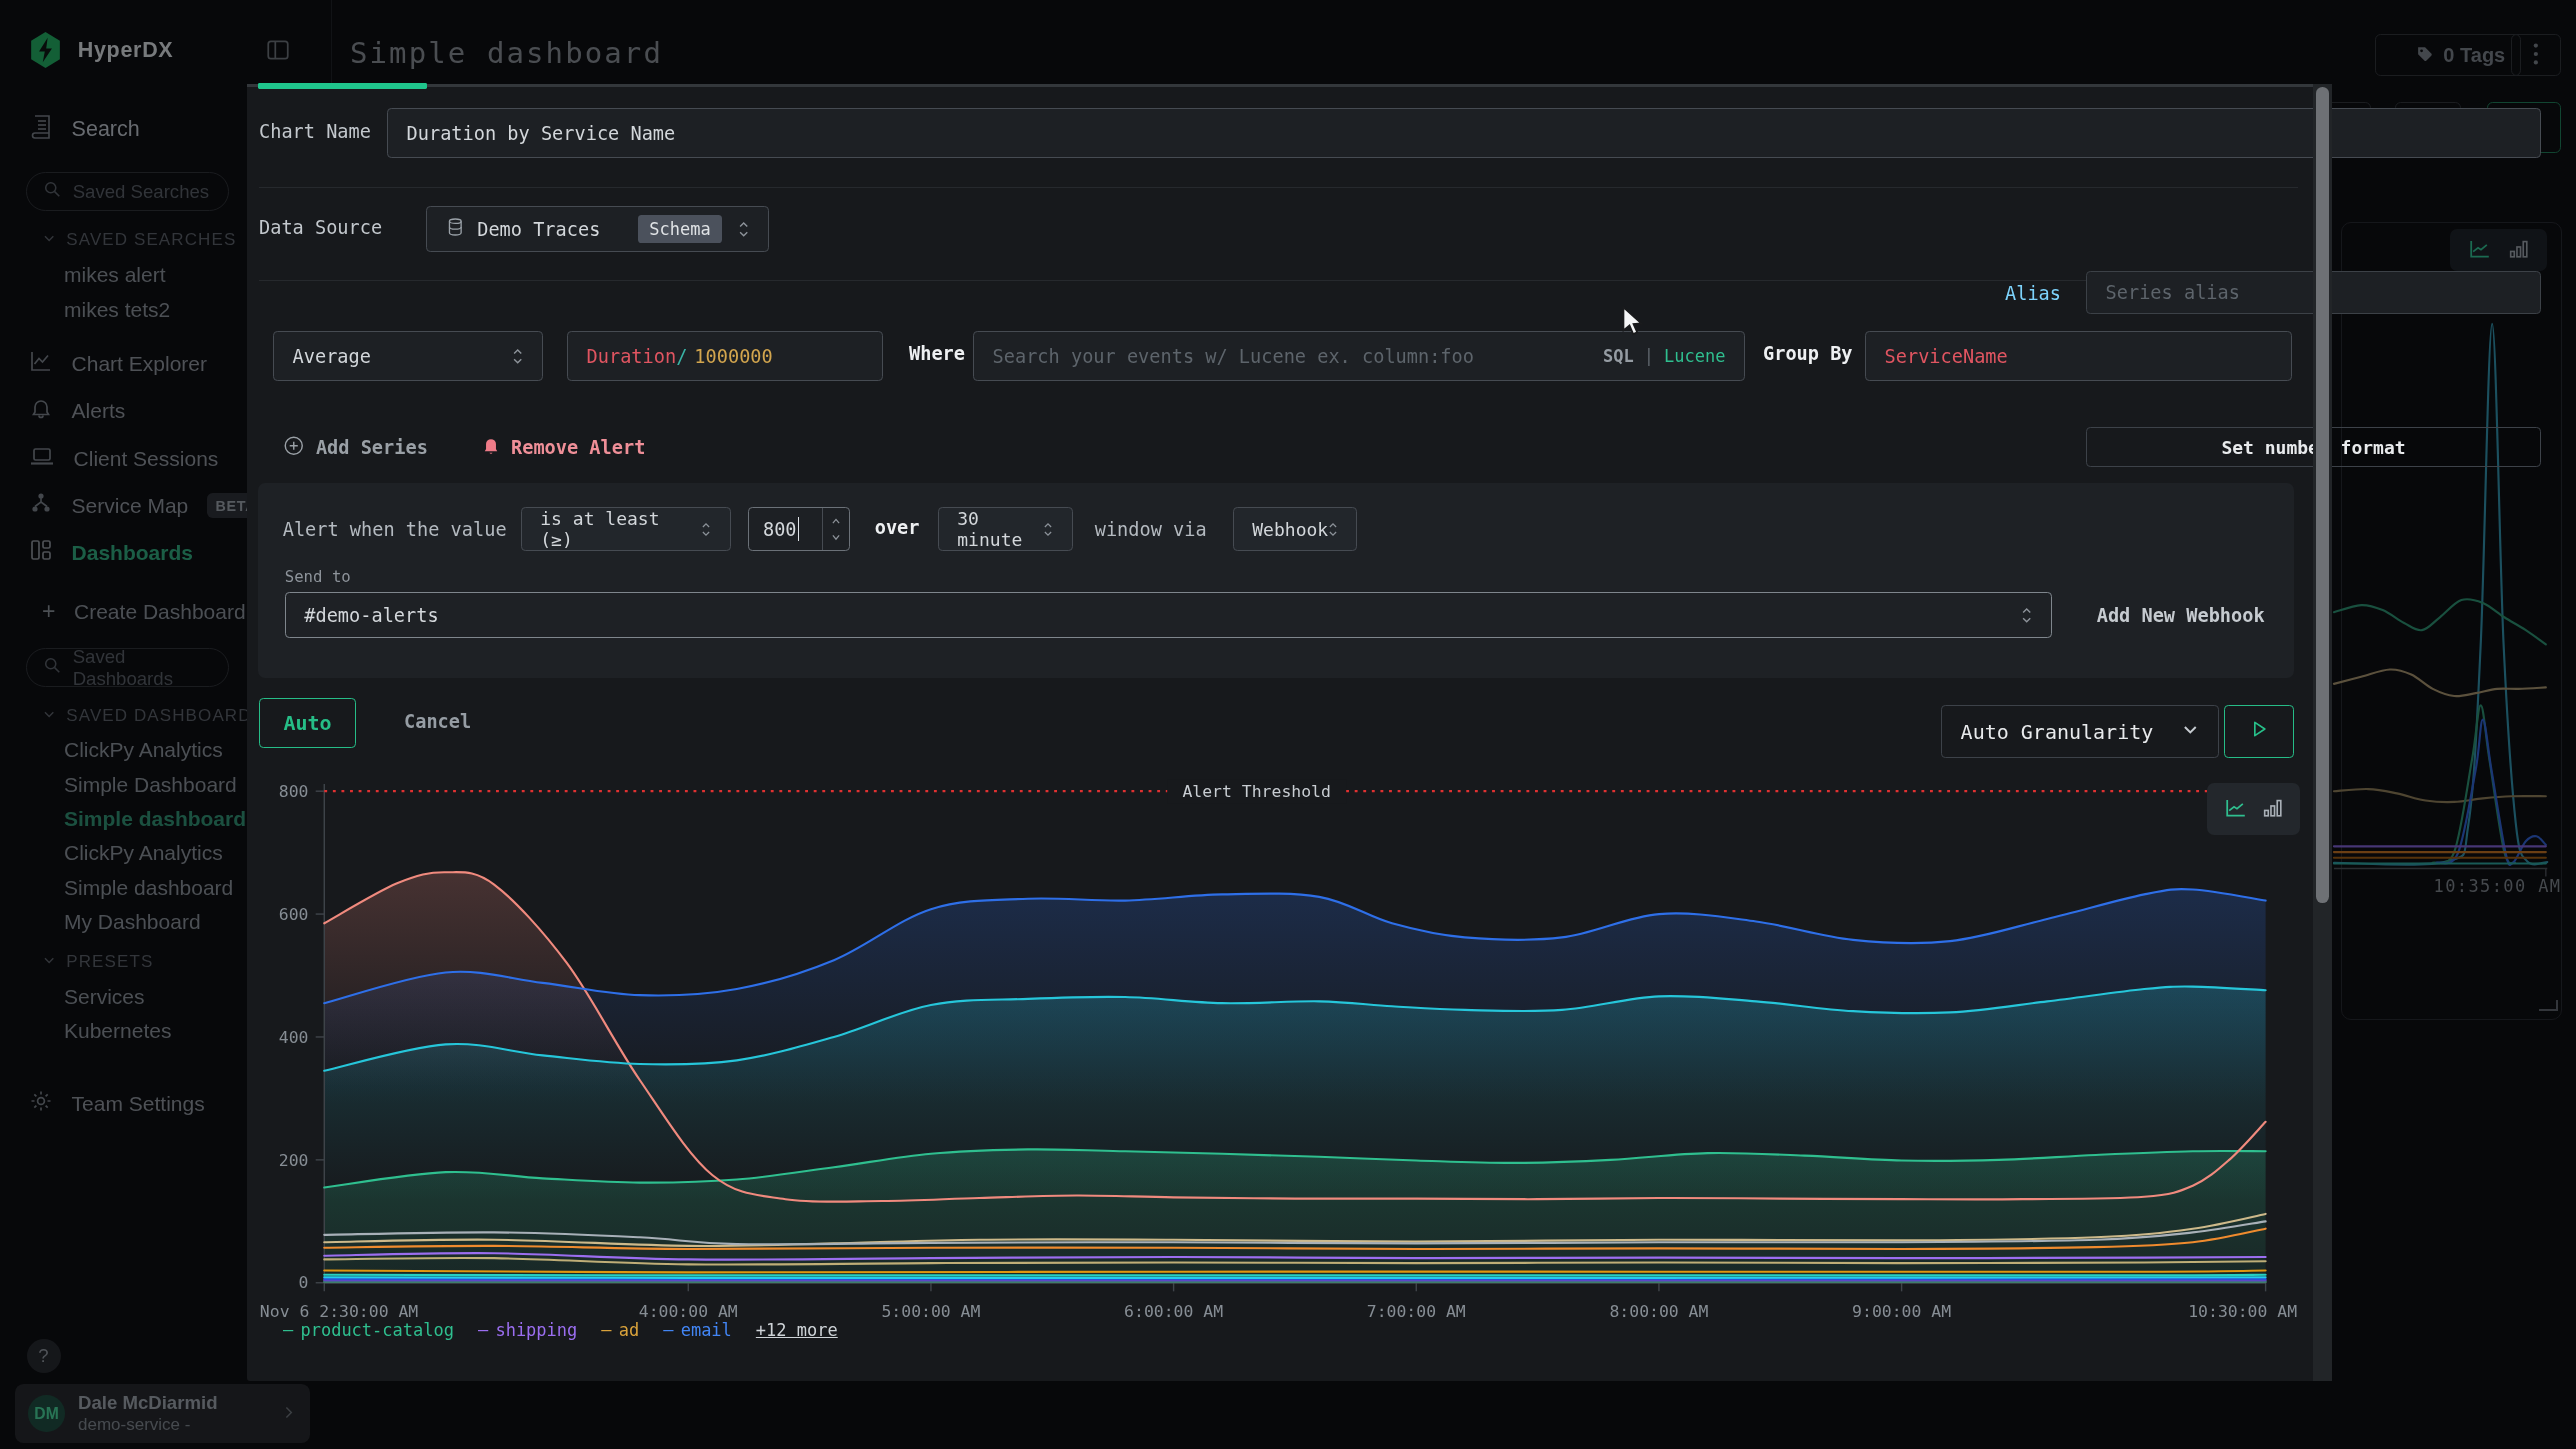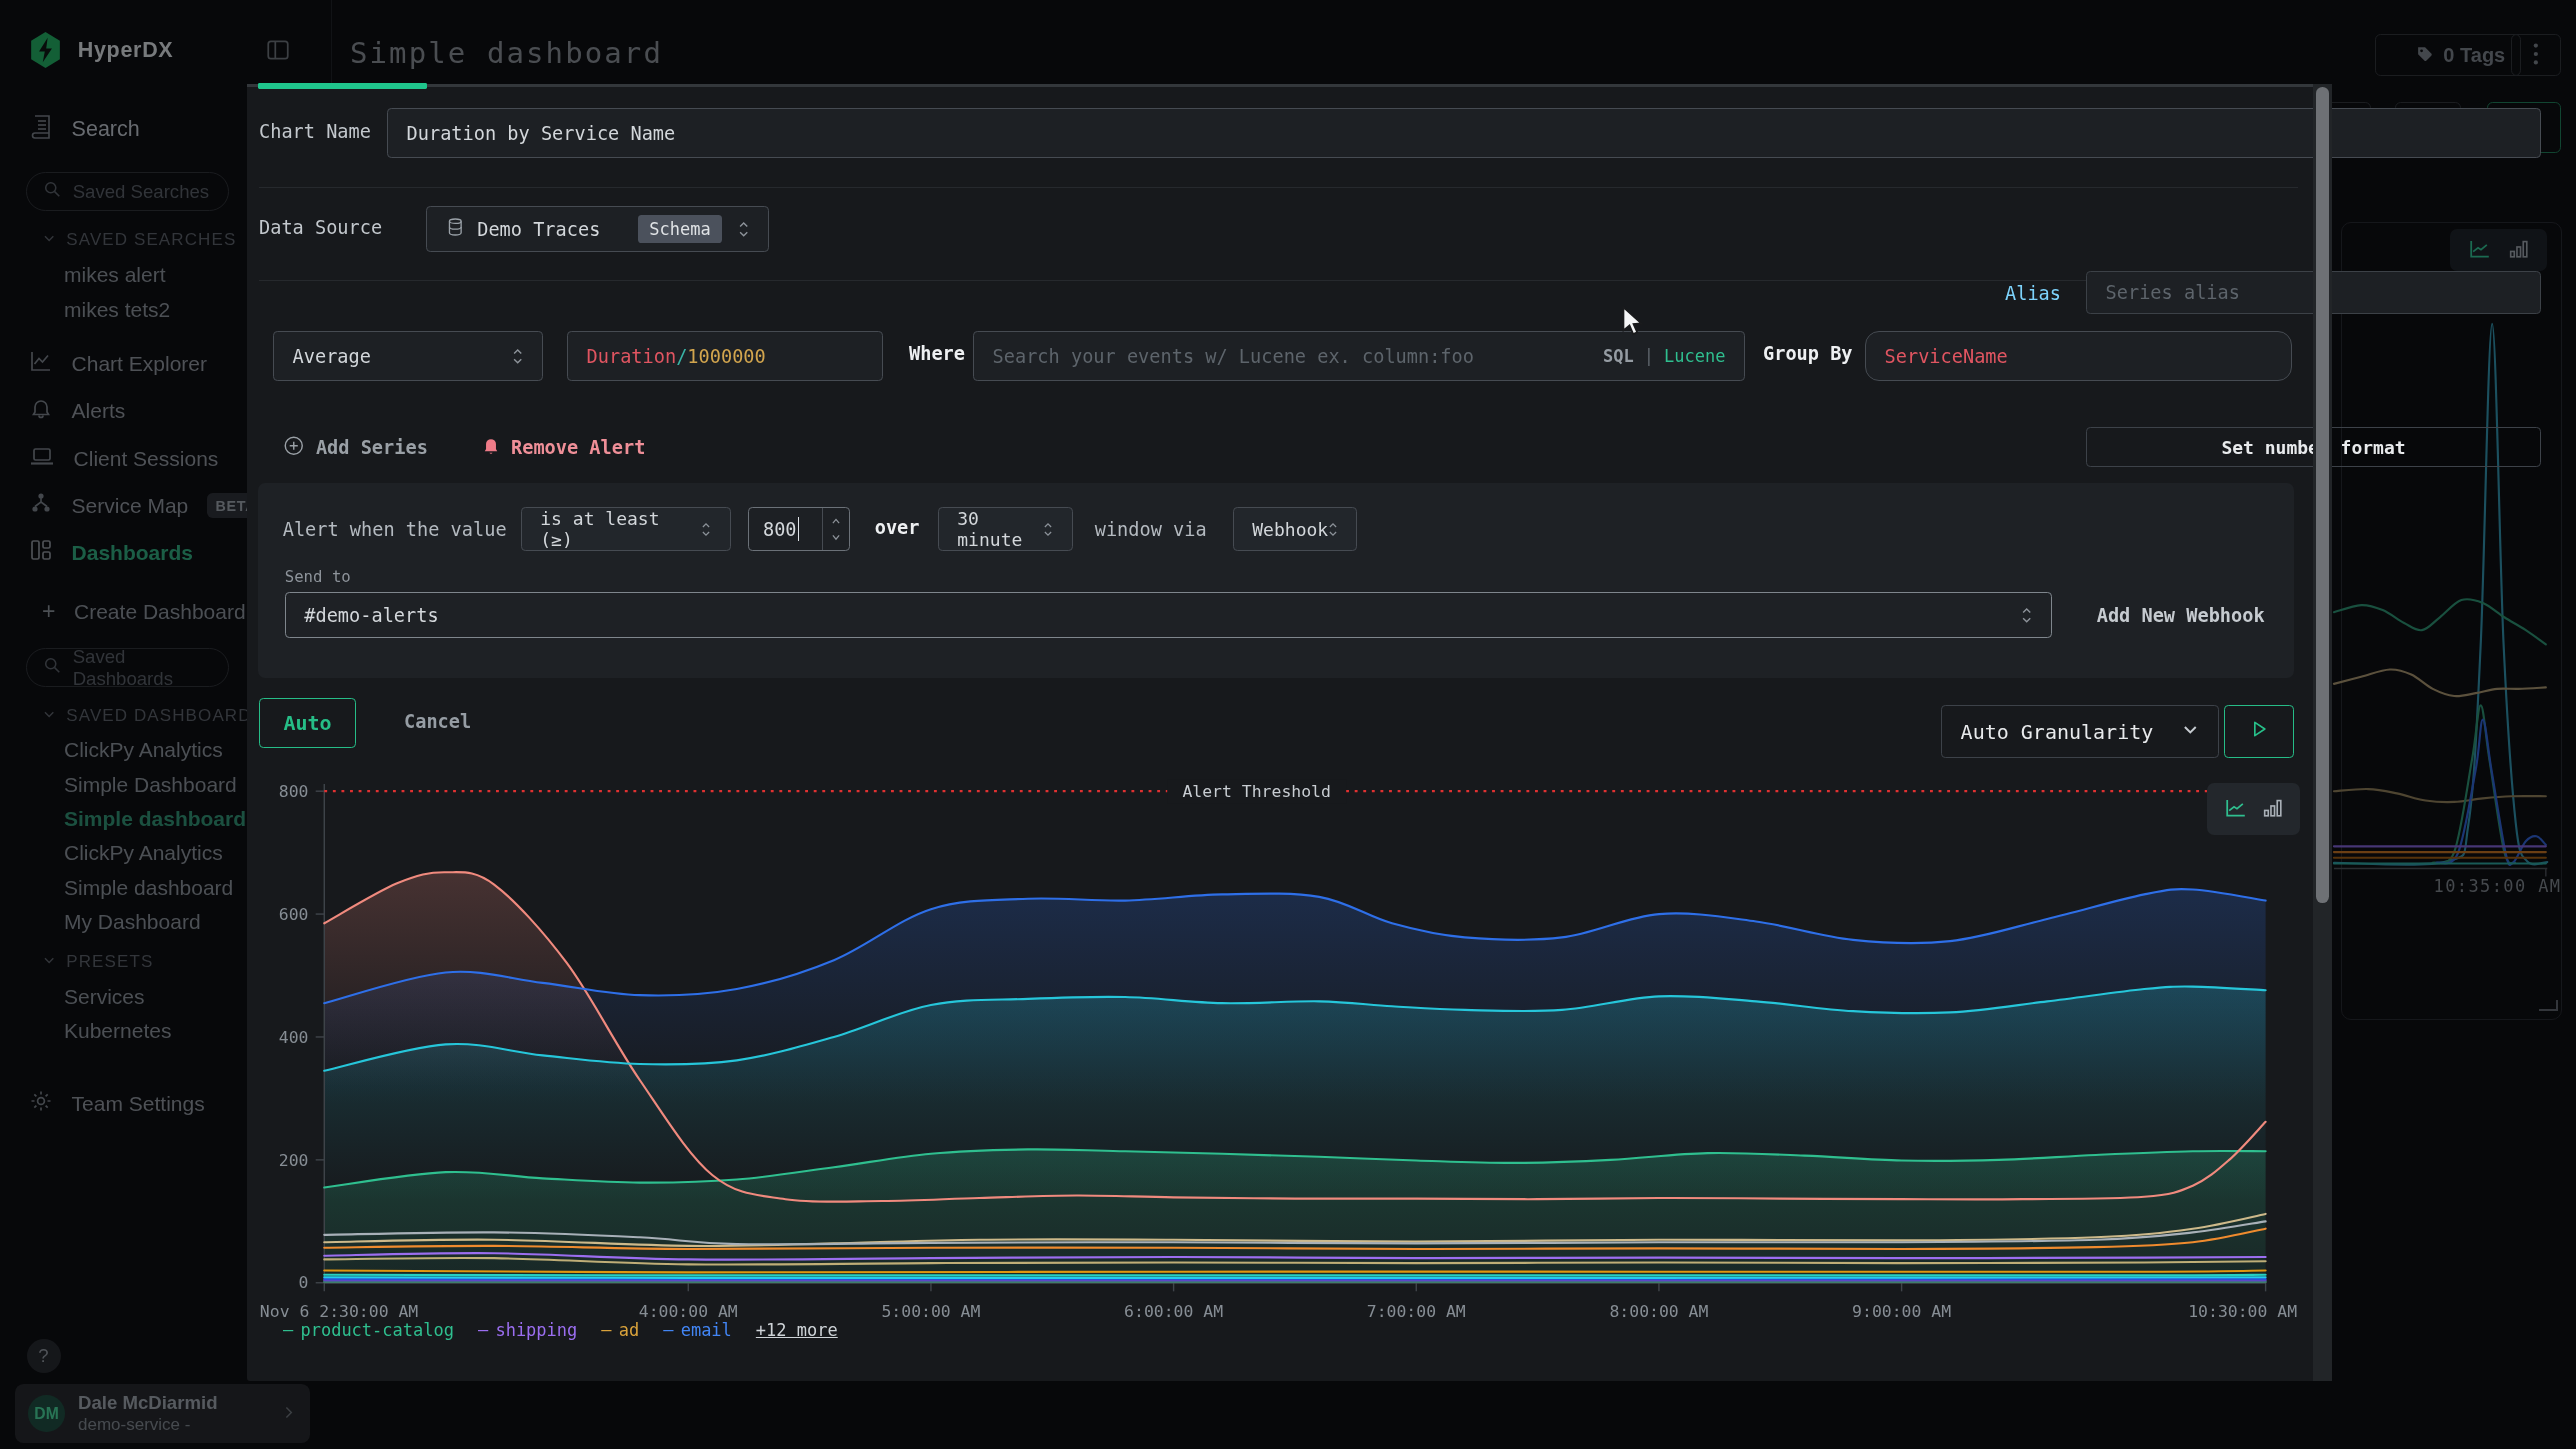--- a/index.html
+++ b/index.html
@@ -335,33 +335,33 @@
       <span class="updn">
         <svg width="11.4" height="18.6" viewBox="0 0 16 26" fill="none" stroke="currentColor" stroke-width="2">
             <path d="M3 9 L8 4 L13 9"></path>
             <path d="M3 17 L8 22 L13 17"></path>
           </svg>
       </span>
     </div>
     <div class="input mono" style="left:320px;top:247px;width:316px;height:50px;">
       <span style="color:#e05561;">Duration</span>
         <span style="color:#39b3a6;">/</span>
-        <span style="color:#d2a54e;">1000000</span>
+        <span style="color:#d2a54e;margin-left:7px;">1000000</span>
     </div>
     <div class="abs mono" style="left:662px;top:259px;color:#eef0f2;font-size:18.6px;font-weight:bold;">Where</div>
     <div class="input mono" style="left:726px;top:247px;width:772px;height:50px;">
       <span class="placeholder">Search your events w/ Lucene ex. column:foo</span>
       <span style="margin-left:auto;display:flex;gap:10px;font-size:17px;">
         <span style="color:#959ca3;font-weight:bold;">SQL</span>
         <span style="color:#5d646b;">|</span>
         <span style="color:#2fbf8f;">Lucene</span>
       </span>
     </div>
     <div class="abs mono" style="left:1516px;top:259px;color:#eef0f2;font-size:18.6px;font-weight:bold;">Group By</div>
-    <div class="input mono" style="left:1618px;top:247px;width:427px;width:calc(2292px - 1618px - 247px + 247px - 187px + 187px);width:674px;width:calc(2292px - 1865px + 247px - 247px + 427px - 427px + 427px);width:427px;height:50px;border-radius:14px;">
+    <div class="input mono" style="left:1618px;top:247px;width:427px;width:calc(2292px - 1618px - 247px + 247px - 187px + 187px);width:674px;width:calc(2292px - 1865px + 247px - 247px + 427px - 427px + 427px);width:427px;height:50px;">
       <span style="color:#e05561;">ServiceName</span>
     </div>
 
     <div class="abs mono" style="left:36px;top:351px;display:flex;align-items:center;gap:11.4px;color:#9aa0a6;font-size:18.6px;font-weight:bold;">
       <span>
         <svg width="21.5" height="21.5" viewBox="0 0 24 24" fill="none" stroke="currentColor" stroke-width="1.6">
             <circle cx="12" cy="12" r="9.5"></circle>
             <path d="M12 7.5 v9 M7.5 12 h9"></path>
           </svg>
       </span>

